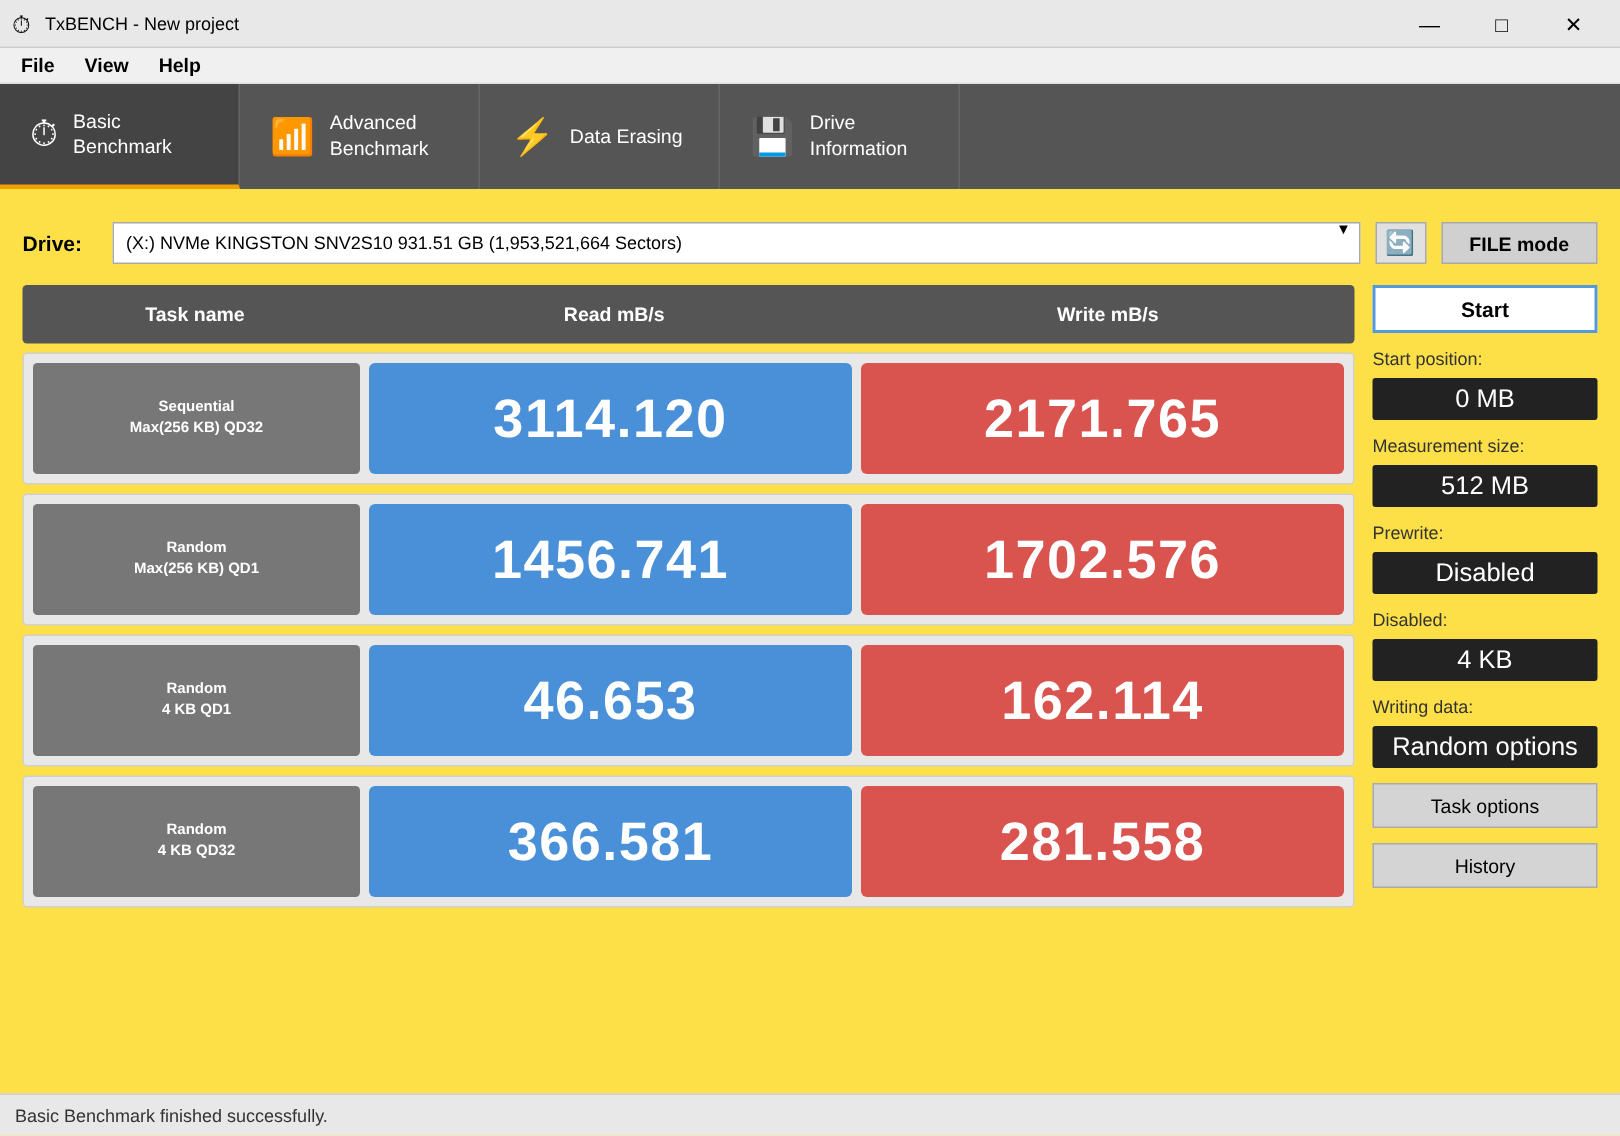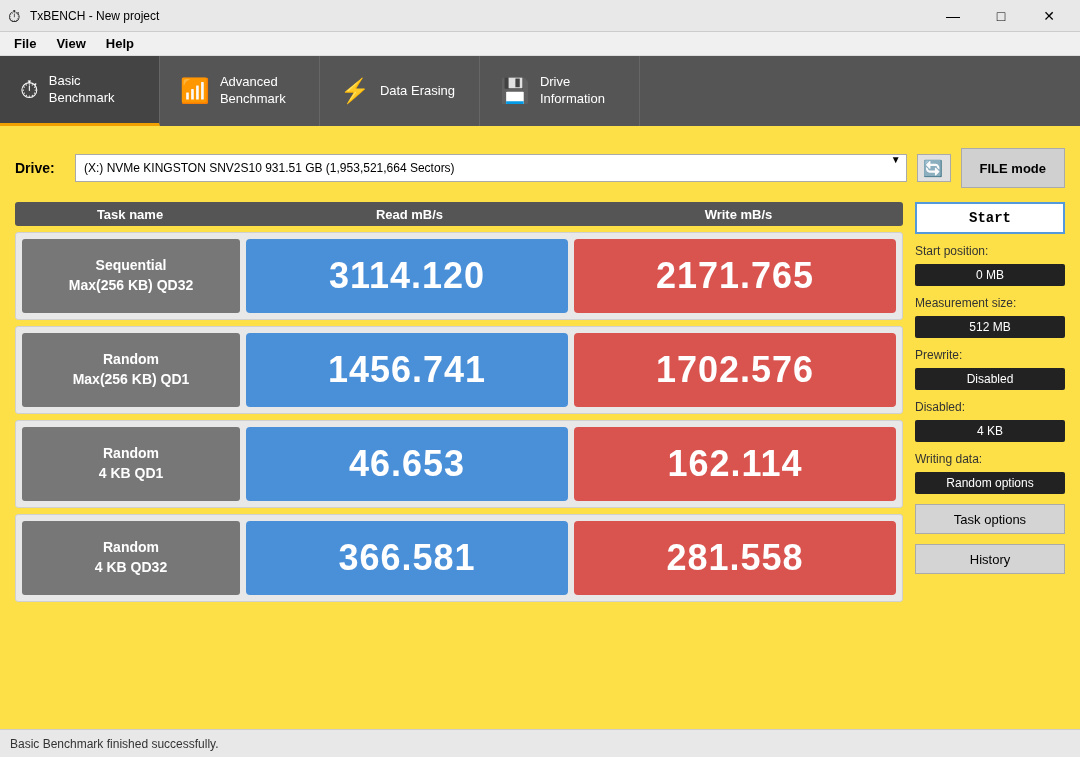--- a/index.html
+++ b/index.html
@@ -116,21 +116,21 @@
     }
     .drive-refresh-btn {
       width: 34px; height: 28px;
       background: #e0e0e0;
       border: 1px solid #aaa;
       cursor: pointer;
       font-size: 16px;
       display: flex; align-items: center; justify-content: center;
     }
     .file-mode-btn {
-      height: 40px;
+      height: 28px;
       padding: 0 18px;
       background: #d0d0d0;
       border: 1px solid #aaa;
       font-size: 13px;
       font-weight: bold;
       cursor: pointer;
       white-space: nowrap;
     }
 
     
@@ -145,21 +145,21 @@
       display: flex;
       flex-direction: column;
       gap: 6px;
     }
 
     .bench-header {
       display: flex;
       background: #555;
       border-radius: 3px;
       overflow: hidden;
-      height: 24px;
+      height: 39px;
     }
     .bench-header-cell {
       display: flex;
       align-items: center;
       justify-content: center;
       color: #fff;
       font-size: 13px;
       font-weight: bold;
     }
     .bench-header-cell.name { flex: 0 0 230px; }
@@ -174,21 +174,21 @@
       overflow: hidden;
       height: 88px;
       align-items: center;
       padding: 6px;
       gap: 6px;
     }
     .bench-row-name {
       flex: 0 0 218px;
       background: #777;
       color: #fff;
-      font-size: 14px;
+      font-size: 10px;
       font-weight: bold;
       display: flex;
       align-items: center;
       justify-content: center;
       text-align: center;
       height: 100%;
       border-radius: 3px;
       padding: 5px;
       line-height: 1.4;
     }
@@ -217,32 +217,31 @@
 
     .start-btn {
       width: 100%;
       height: 32px;
       background: #fff;
       border: 2px solid #5599dd;
       font-size: 14px;
       font-weight: bold;
       cursor: pointer;
       color: #000;
-      font-family: Liberation Mono, monospace;
     }
 
     .setting-label {
       font-size: 12px;
       color: #333;
       margin-top: 4px;
     }
     .setting-value {
       background: #222;
       color: #fff;
-      font-size: 12px;
+      font-size: 17px;
       text-align: center;
       padding: 4px 0;
       border-radius: 2px;
       width: 100%;
     }
 
     .task-options-btn, .history-btn {
       width: 100%;
       height: 30px;
       background: #d4d4d4;

